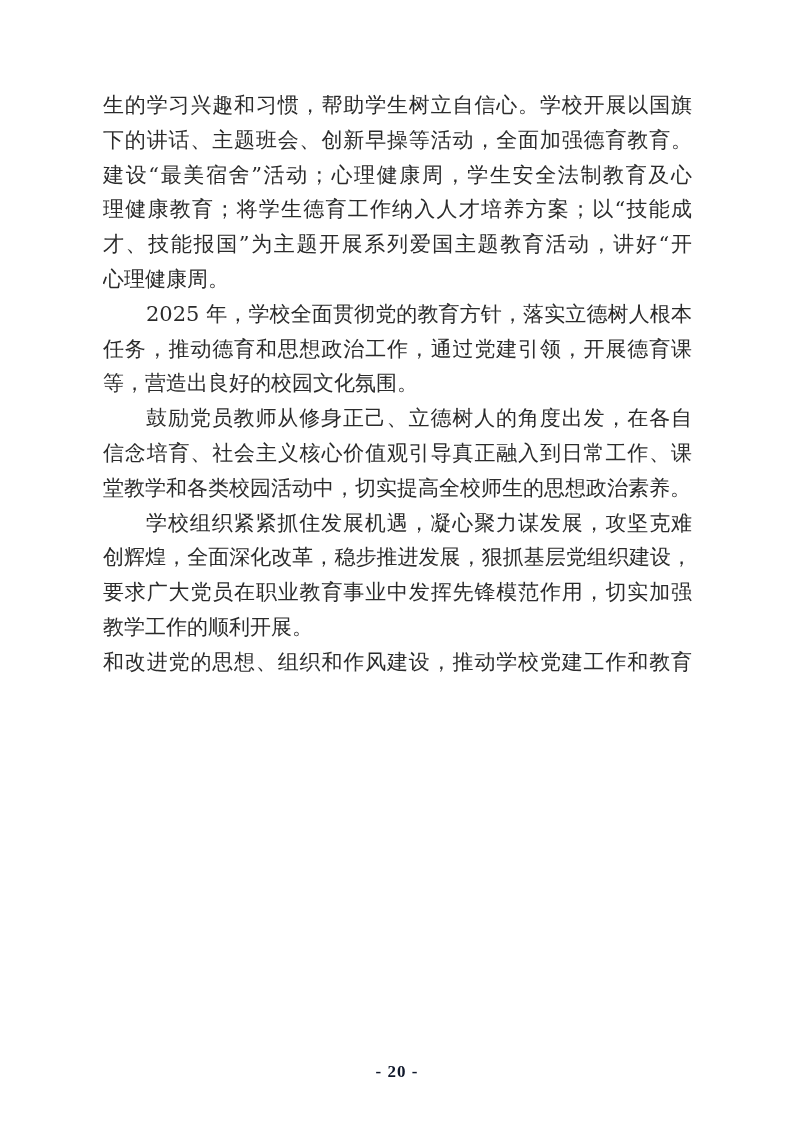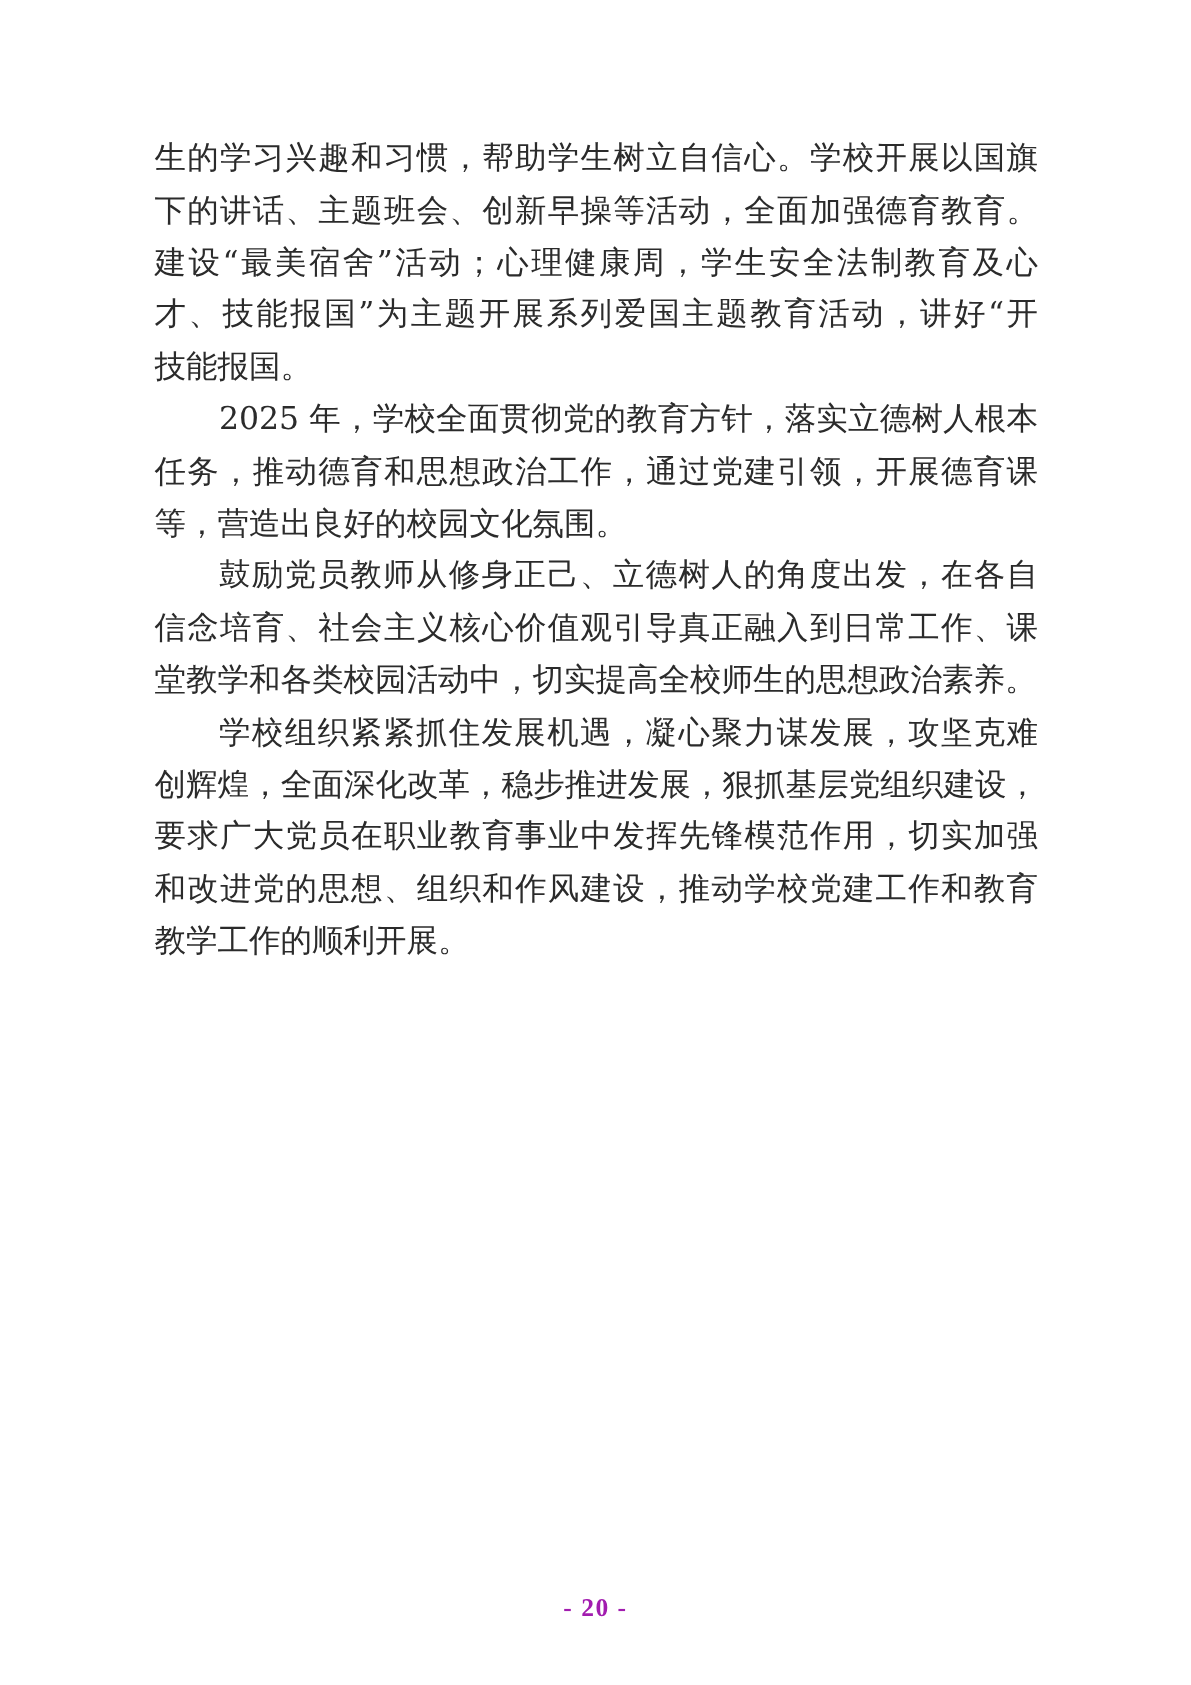--- a/index.html
+++ b/index.html
@@ -46,57 +46,58 @@
     position: absolute;
     left: 0;
     top: 1062px;
     width: 100%;
     text-align: center;
   }
   .page-number {
     font-family: "Liberation Serif", "DejaVu Serif", serif;
     font-size: 17px;
     font-weight: bold;
-    color: #a21caf;
+    color: #0f172a;
     letter-spacing: 1px;
   }
 </style>
 </head>
 <body>
 
 <div class="page">
 
   <div class="content">
 
     <div class="para">
       <div class="line">生的学习兴趣和习惯，帮助学生树立自信心。学校开展以国旗</div>
       <div class="line">下的讲话、主题班会、创新早操等活动，全面加强德育教育。</div>
       <div class="line">建设“最美宿舍”活动；心理健康周，学生安全法制教育及心</div>
+      <div class="line">理健康教育；将学生德育工作纳入人才培养方案；以“技能成</div>
       <div class="line">才、技能报国”为主题开展系列爱国主题教育活动，讲好“开</div>
-      <div class="line last">技能报国。</div>
+      <div class="line last">心理健康周。</div>
     </div>
 
     <div class="para">
       <div class="line indent">2025 年，学校全面贯彻党的教育方针，落实立德树人根本</div>
       <div class="line">任务，推动德育和思想政治工作，通过党建引领，开展德育课</div>
       <div class="line last">等，营造出良好的校园文化氛围。</div>
     </div>
 
     <div class="para">
       <div class="line indent">鼓励党员教师从修身正己、立德树人的角度出发，在各自</div>
       <div class="line">信念培育、社会主义核心价值观引导真正融入到日常工作、课</div>
       <div class="line last">堂教学和各类校园活动中，切实提高全校师生的思想政治素养。</div>
     </div>
 
     <div class="para">
       <div class="line indent">学校组织紧紧抓住发展机遇，凝心聚力谋发展，攻坚克难</div>
       <div class="line">创辉煌，全面深化改革，稳步推进发展，狠抓基层党组织建设，</div>
       <div class="line">要求广大党员在职业教育事业中发挥先锋模范作用，切实加强</div>
+      <div class="line last">教学工作的顺利开展。</div>
       <div class="line">和改进党的思想、组织和作风建设，推动学校党建工作和教育</div>
-      <div class="line last">教学工作的顺利开展。</div>
     </div>
 
   </div>
 
   <div class="footer">
     <span class="page-number">- 20 -</span>
   </div>
 
 </div>
 

